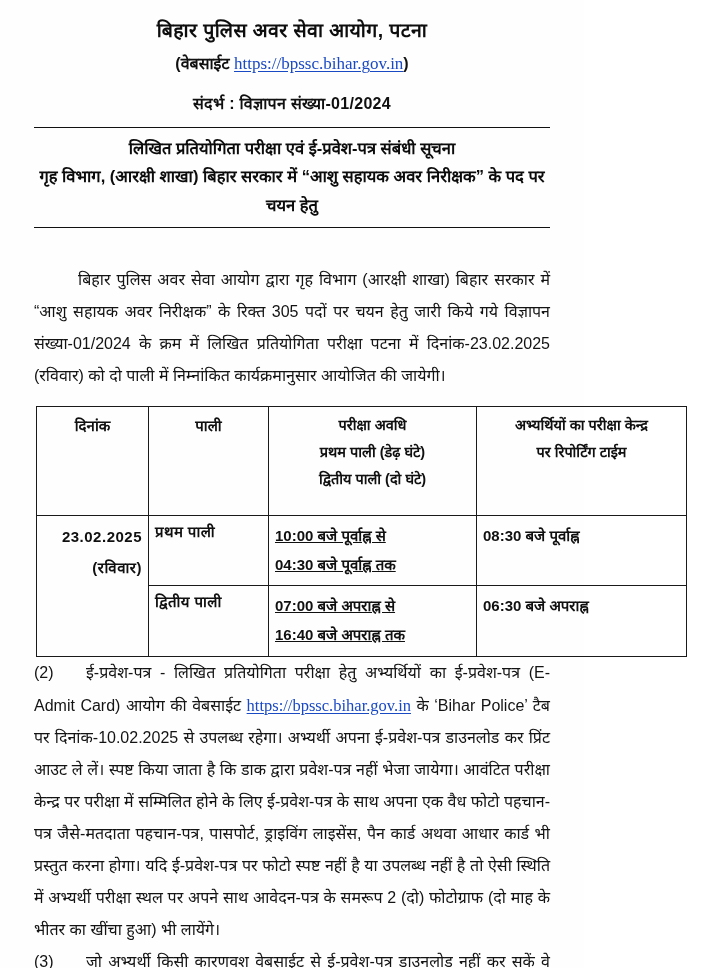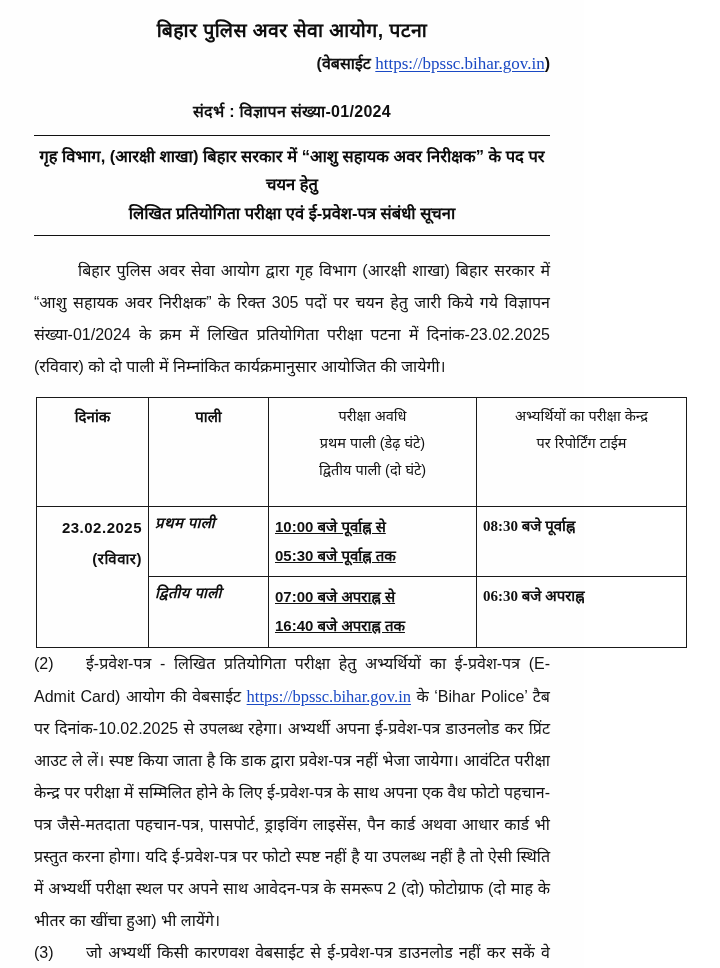--- a/index.html
+++ b/index.html
@@ -35,37 +35,36 @@
     letter-spacing: 0.4px;
     line-height: 1.5;
     color: #0d0d0d;
   }
   .website-line {
     font-size: 16px;
     font-weight: 700;
     margin-top: 7px;
     line-height: 1.4;
     white-space: nowrap;
-    text-align: right;
   }
   .website-line .paren {
     font-weight: 700;
   }
   .website-url {
     font-family: "Liberation Serif", "DejaVu Serif", serif;
     font-weight: 400;
     font-size: 17px;
     color: #1a49c4;
     text-decoration: underline;
     text-underline-offset: 2px;
   }
   .ref-line {
     font-size: 16px;
     font-weight: 700;
-    margin-top: 24px;
+    margin-top: 16px;
     letter-spacing: 0.3px;
   }
 
   
   .rule {
     border: 0;
     border-top: 1.6px solid #111;
     margin: 0;
   }
   .rule-top { margin-top: 13px; }
@@ -83,21 +82,21 @@
   
   .para {
     font-size: 16px;
     line-height: 2.0;
     text-align: justify;
     text-align-last: left;
     color: #131313;
     margin: 0;
   }
   .para-1 {
-    margin-top: 19px;
+    margin-top: 36px;
     text-indent: 44px;
   }
   .para-numbered {
     margin-top: 0;
     position: relative;
     padding-left: 0;
   }
   .pnum {
     display: inline-block;
     width: 52px;
@@ -143,43 +142,41 @@
     font-size: 15.5px;
     letter-spacing: 0.5px;
     line-height: 2.1;
   }
   .cell-shift {
     font-weight: 700;
     font-size: 15px;
     letter-spacing: 0.4px;
     vertical-align: top;
     padding-top: 6px;
-    font-style: italic;
   }
   .cell-dur {
     font-weight: 400;
     font-size: 15px;
     line-height: 1.95;
     text-align: justify;
     text-align-last: left;
     padding-top: 6px;
     text-decoration: underline;
   }
   .cell-report {
     font-weight: 400;
     font-size: 15px;
     line-height: 1.95;
     padding-top: 6px;
     padding-left: 8px;
-    font-family: Liberation Serif, serif;
   }
   .hdr-sub {
     display: block;
     font-size: 14.5px;
-    font-weight: 400;
+    font-weight: 700;
   }
   .dur-line { display: block; }
 </style>
 </head>
 <body>
 
 <div class="page">
 
   <div class="doc-header">
     <div class="org-name">बिहार पुलिस अवर सेवा आयोग, पटना</div>
@@ -187,22 +184,22 @@
     <div class="website-line">
       <span class="paren">(वेबसाईट </span><a class="website-url" href="#">https://bpssc.bihar.gov.in</a><span class="paren">)</span>
     </div>
 
     <div class="ref-line">संदर्भ : विज्ञापन संख्या-01/2024</div>
   </div>
 
   <hr class="rule rule-top">
 
   <div class="title-band">
+    <div>लिखित प्रतियोगिता परीक्षा एवं ई-प्रवेश-पत्र संबंधी सूचना</div>
     <div>गृह विभाग, (आरक्षी शाखा) बिहार सरकार में “आशु सहायक अवर निरीक्षक” के पद पर चयन हेतु</div>
-    <div>लिखित प्रतियोगिता परीक्षा एवं ई-प्रवेश-पत्र संबंधी सूचना</div>
   </div>
 
   <hr class="rule rule-bottom">
 
   <p class="para para-1">बिहार पुलिस अवर सेवा आयोग द्वारा गृह विभाग (आरक्षी शाखा) बिहार सरकार में “आशु सहायक अवर निरीक्षक” के रिक्त 305 पदों पर चयन हेतु जारी किये गये विज्ञापन संख्या-01/2024 के क्रम में लिखित प्रतियोगिता परीक्षा पटना में दिनांक-23.02.2025 (रविवार) को दो पाली में निम्नांकित कार्यक्रमानुसार आयोजित की जायेगी।</p>
 
   <table class="schedule-table">
     <colgroup>
       <col class="col-date">
       <col class="col-shift">
@@ -226,21 +223,21 @@
     </thead>
     <tbody>
       <tr>
         <td class="cell-date" rowspan="2">
           <div>23.02.2025</div>
           <div>(रविवार)</div>
         </td>
         <td class="cell-shift">प्रथम पाली</td>
         <td class="cell-dur">
           <span class="dur-line">10:00 बजे पूर्वाह्न से</span>
-          <span class="dur-line">05:30 बजे पूर्वाह्न तक</span>
+          <span class="dur-line">04:30 बजे पूर्वाह्न तक</span>
         </td>
         <td class="cell-report">08:30 बजे पूर्वाह्न</td>
       </tr>
       <tr>
         <td class="cell-shift">द्वितीय पाली</td>
         <td class="cell-dur">
           <span class="dur-line">07:00 बजे अपराह्न से</span>
           <span class="dur-line">16:40 बजे अपराह्न तक</span>
         </td>
         <td class="cell-report">06:30 बजे अपराह्न</td>

